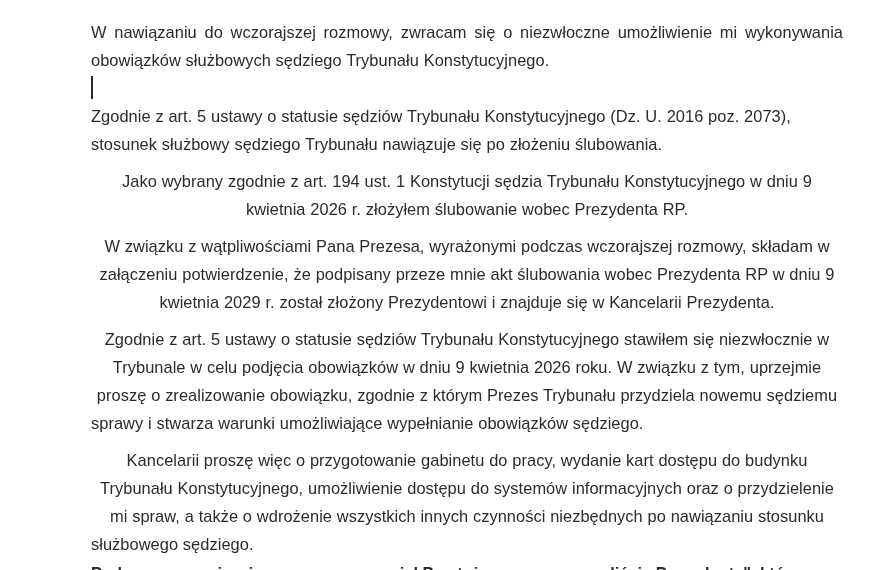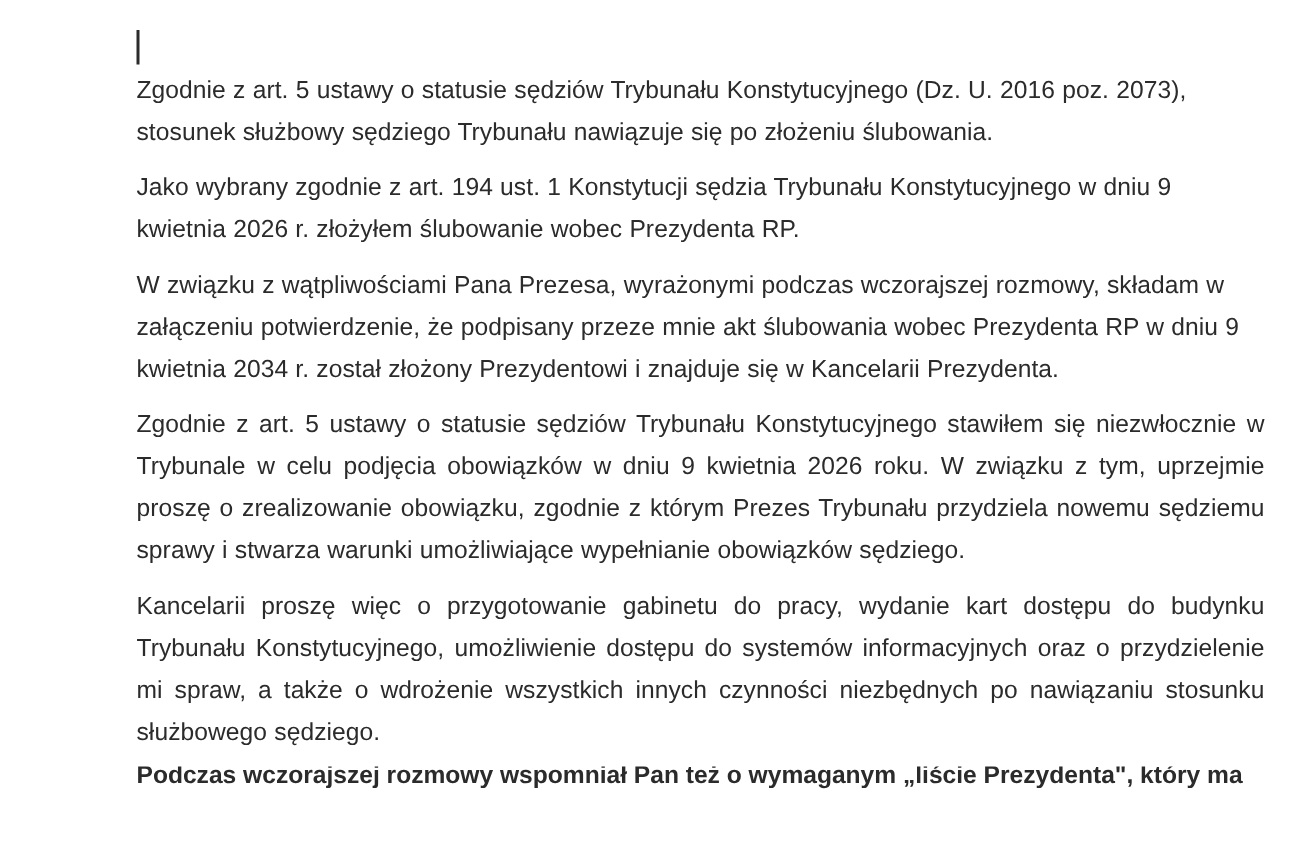--- a/index.html
+++ b/index.html
@@ -35,20 +35,21 @@
   }
   p.justify {
     text-align: justify;
     text-align-last: left;
   }
   p.left {
     text-align: left;
   }
   p.gap {
     margin-top: 9px;
+    text-align: center;
   }
   .caret-line {
     height: 28px;
     position: relative;
   }
   .caret {
     position: absolute;
     left: 0px;
     top: 2px;
     width: 2px;
@@ -74,30 +75,31 @@
     left: 0;
     width: 752px;
   }
 </style>
 </head>
 <body>
 
 <div id="doc-page">
   <div class="doc-body">
 
+    <p class="para justify">W nawiązaniu do wczorajszej rozmowy, zwracam się o niezwłoczne umożliwienie mi wykonywania obowiązków służbowych sędziego Trybunału Konstytucyjnego.</p>
 
     <div class="caret-line">
       <div class="caret"></div>
     </div>
 
     <p class="para left">Zgodnie z art. 5 ustawy o statusie sędziów Trybunału Konstytucyjnego (Dz. U. 2016 poz. 2073), stosunek służbowy sędziego Trybunału nawiązuje się po złożeniu ślubowania.</p>
 
     <p class="para left gap">Jako wybrany zgodnie z art. 194 ust. 1 Konstytucji sędzia Trybunału Konstytucyjnego w dniu 9 kwietnia 2026 r. złożyłem ślubowanie wobec Prezydenta RP.</p>
 
-    <p class="para left gap">W związku z wątpliwościami Pana Prezesa, wyrażonymi podczas wczorajszej rozmowy, składam w załączeniu potwierdzenie, że podpisany przeze mnie akt ślubowania wobec Prezydenta RP w dniu 9 kwietnia 2034 r. został złożony Prezydentowi i znajduje się w Kancelarii Prezydenta.</p>
+    <p class="para left gap">W związku z wątpliwościami Pana Prezesa, wyrażonymi podczas wczorajszej rozmowy, składam w załączeniu potwierdzenie, że podpisany przeze mnie akt ślubowania wobec Prezydenta RP w dniu 9 kwietnia 2029 r. został złożony Prezydentowi i znajduje się w Kancelarii Prezydenta.</p>
 
     <p class="para justify gap">Zgodnie z art. 5 ustawy o statusie sędziów Trybunału Konstytucyjnego stawiłem się niezwłocznie w Trybunale w celu podjęcia obowiązków w dniu 9 kwietnia 2026 roku. W związku z tym, uprzejmie proszę o zrealizowanie obowiązku, zgodnie z którym Prezes Trybunału przydziela nowemu sędziemu sprawy i stwarza warunki umożliwiające wypełnianie obowiązków sędziego.</p>
 
     <p class="para justify gap">Kancelarii proszę więc o przygotowanie gabinetu do pracy, wydanie kart dostępu do budynku Trybunału Konstytucyjnego, umożliwienie dostępu do systemów informacyjnych oraz o przydzielenie mi spraw, a także o wdrożenie wszystkich innych czynności niezbędnych po nawiązaniu stosunku służbowego sędziego.</p>
 
     <div class="clipped-wrap">
       <p class="clipped">Podczas wczorajszej rozmowy wspomniał Pan też o wymaganym „liście Prezydenta", który ma</p>
     </div>
 
   </div>

